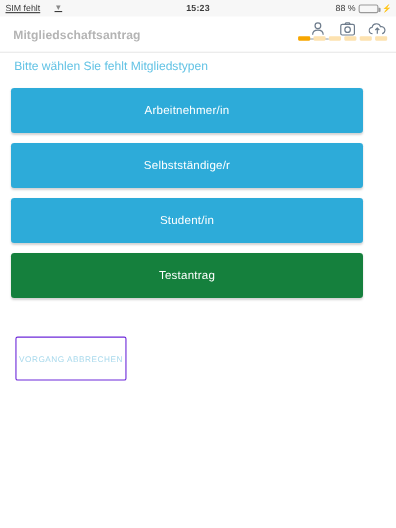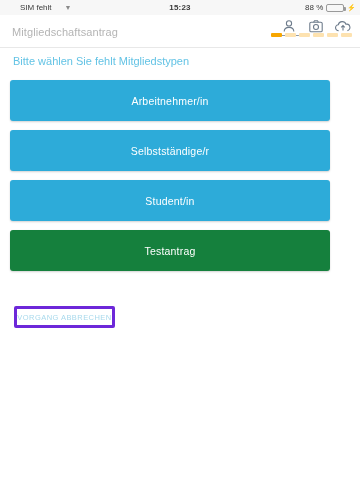--- a/index.html
+++ b/index.html
@@ -11,21 +11,21 @@
   }
   #app { position:relative; width:360px; height:480px; background:#ffffff; }
 
   
   .statusbar {
     position:absolute; top:0; left:0; width:360px; height:15px;
     background:#f7f7f7;
     display:flex; align-items:center;
     font-size:8px; color:#3a3a3a;
   }
-  .sb-left { position:absolute; left:20px; display:flex; align-items:center; gap:13px; }
+  .sb-left { position:absolute; left:5px; display:flex; align-items:center; gap:13px;text-decoration:underline; }
   .sb-center { position:absolute; left:0; width:360px; text-align:center; font-weight:bold; letter-spacing:.2px; }
   .sb-right { position:absolute; right:4px; display:flex; align-items:center; gap:3px; }
   .wifi-glyph { font-size:7px; color:#8a8a8a; line-height:1; }
   .batt {
     position:relative; width:18px; height:8px;
     border:1px solid #9a9a9a; border-radius:2px; padding:1px;
   }
   .batt::after{
     content:""; position:absolute; right:-3px; top:2px;
     width:2px; height:4px; background:#9a9a9a; border-radius:0 1px 1px 0;
@@ -45,21 +45,21 @@
     content:""; position:absolute; left:-1px; right:-1px; bottom:0;
     height:1.5px; background:#8d99a6; border-radius:1px;
   }
 
   
   .header-row {
     position:absolute; top:23px; left:0; width:360px; height:24px;
   }
   .app-title {
     position:absolute; left:12px; top:3px;
-    font-size:11px; color:#b4b4b4; letter-spacing:.1px;
+    font-size:11px; color:#b4b4b4; letter-spacing:.1px;font-weight:bold;
   }
   .steps { position:absolute; right:8px; top:10px; display:flex; gap:3px; }
   .step { width:11px; height:4px; border-radius:1px; background:#fde2b0; }
   .step.done { background:#f7a600; }
 
   .header-rule {
     position:absolute; top:47px; left:0; width:360px; height:1px;
     background:#e8e8e8;
   }
 
@@ -76,23 +76,23 @@
     background:#2dabd9; color:#ffffff;
     font-family:"Liberation Sans", sans-serif;
     font-size:10.5px; letter-spacing:.2px;
     box-shadow:0 1px 2px rgba(0,0,0,.18);
     cursor:pointer;
   }
   .big-btn.orange { background:#15803d; }
 
   .cancel-btn {
     position:absolute; left:14px; top:306px;
-    width:101px; height:22px;
+    width:101px; height:40px;
     background:#ffffff;
-    border:3px solid #6d28d9; border-radius:2px;
+    border:1px solid #6d28d9; border-radius:2px;
     color:#a8d9ec; font-family:"Liberation Sans", sans-serif;
     font-size:7.5px; letter-spacing:.45px;
     cursor:pointer;
   }
 </style>
 </head>
 <body>
 
 <div id="app">
 

